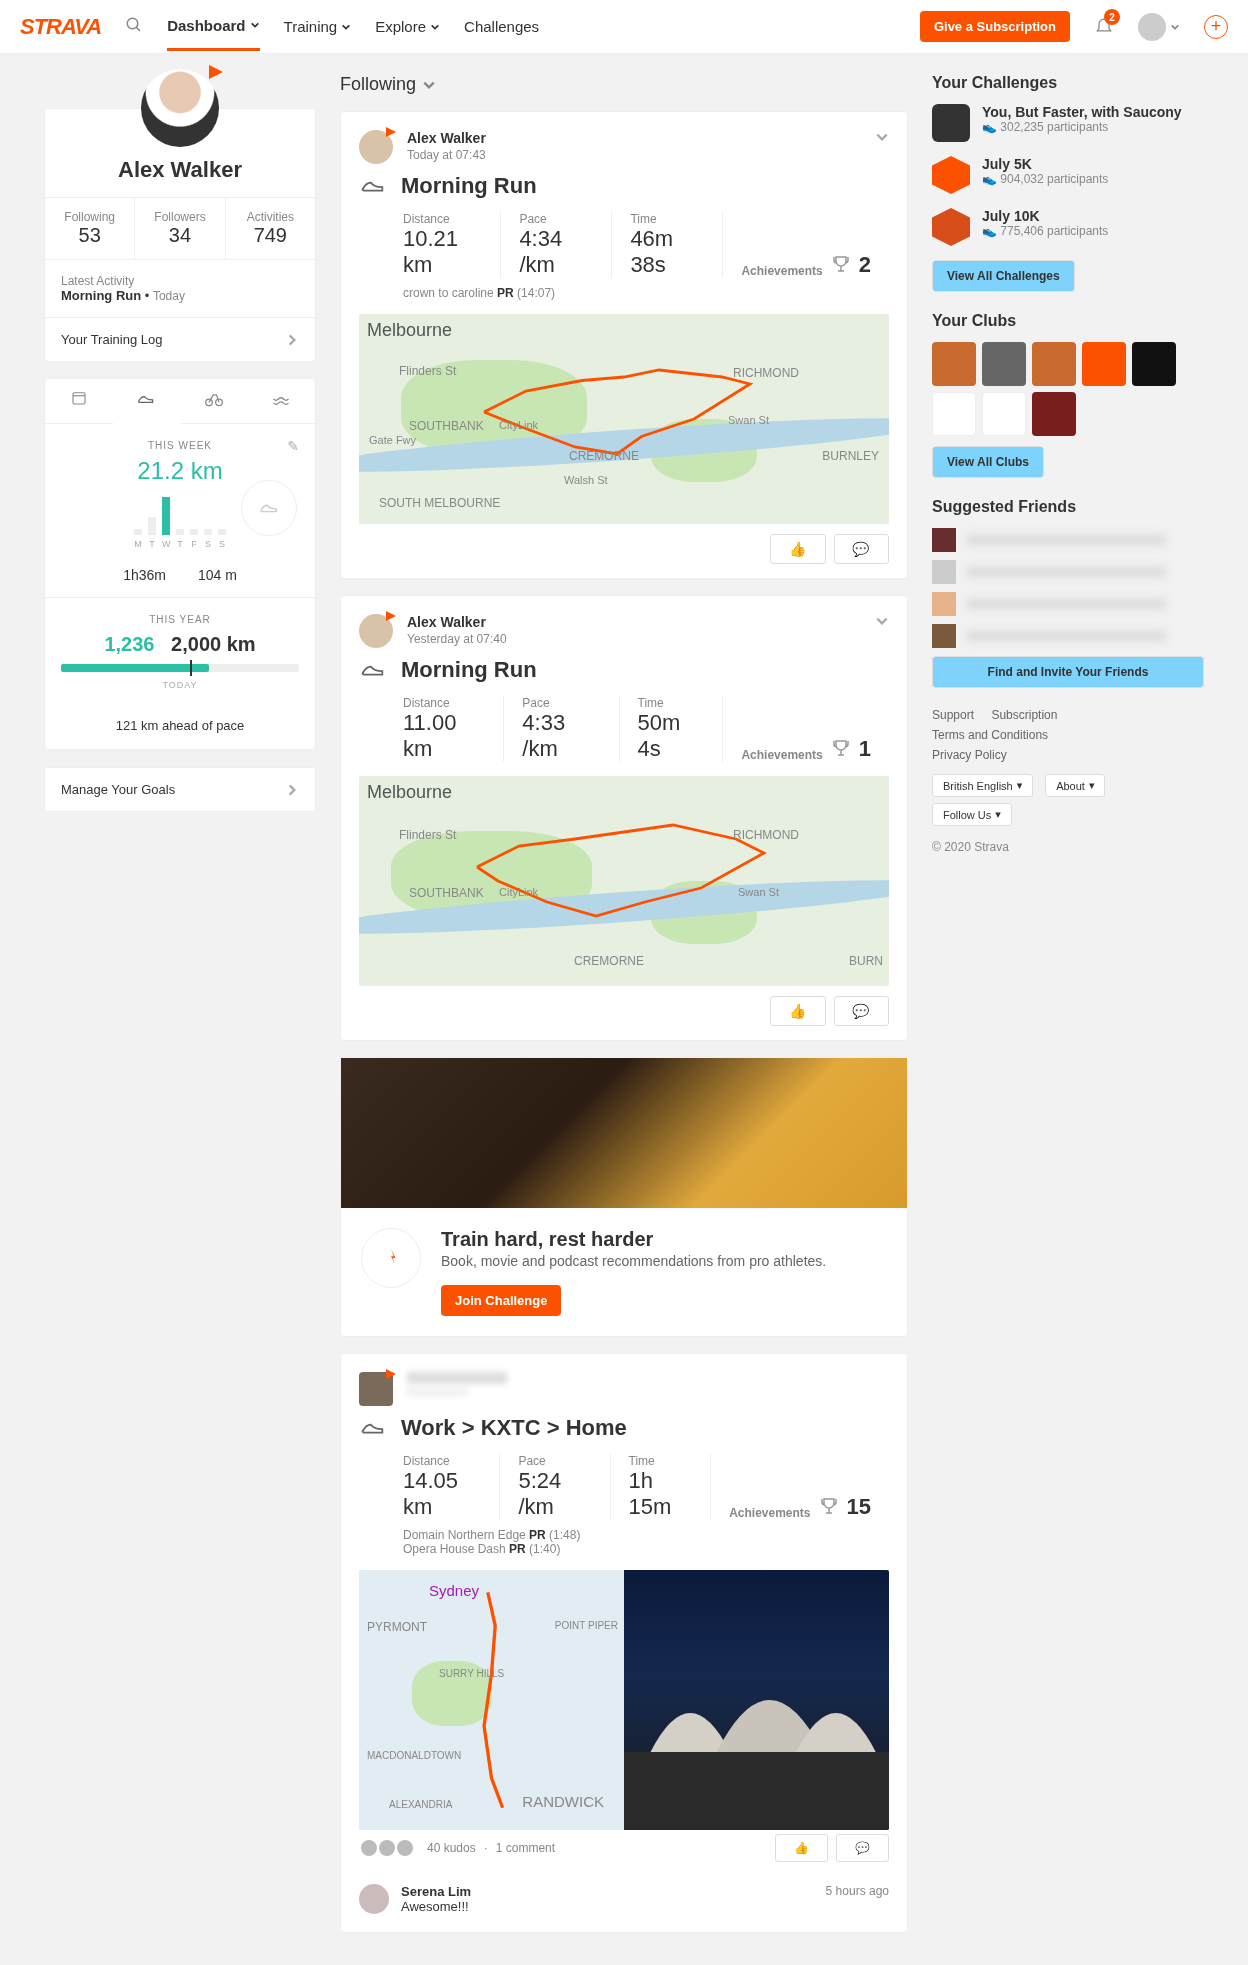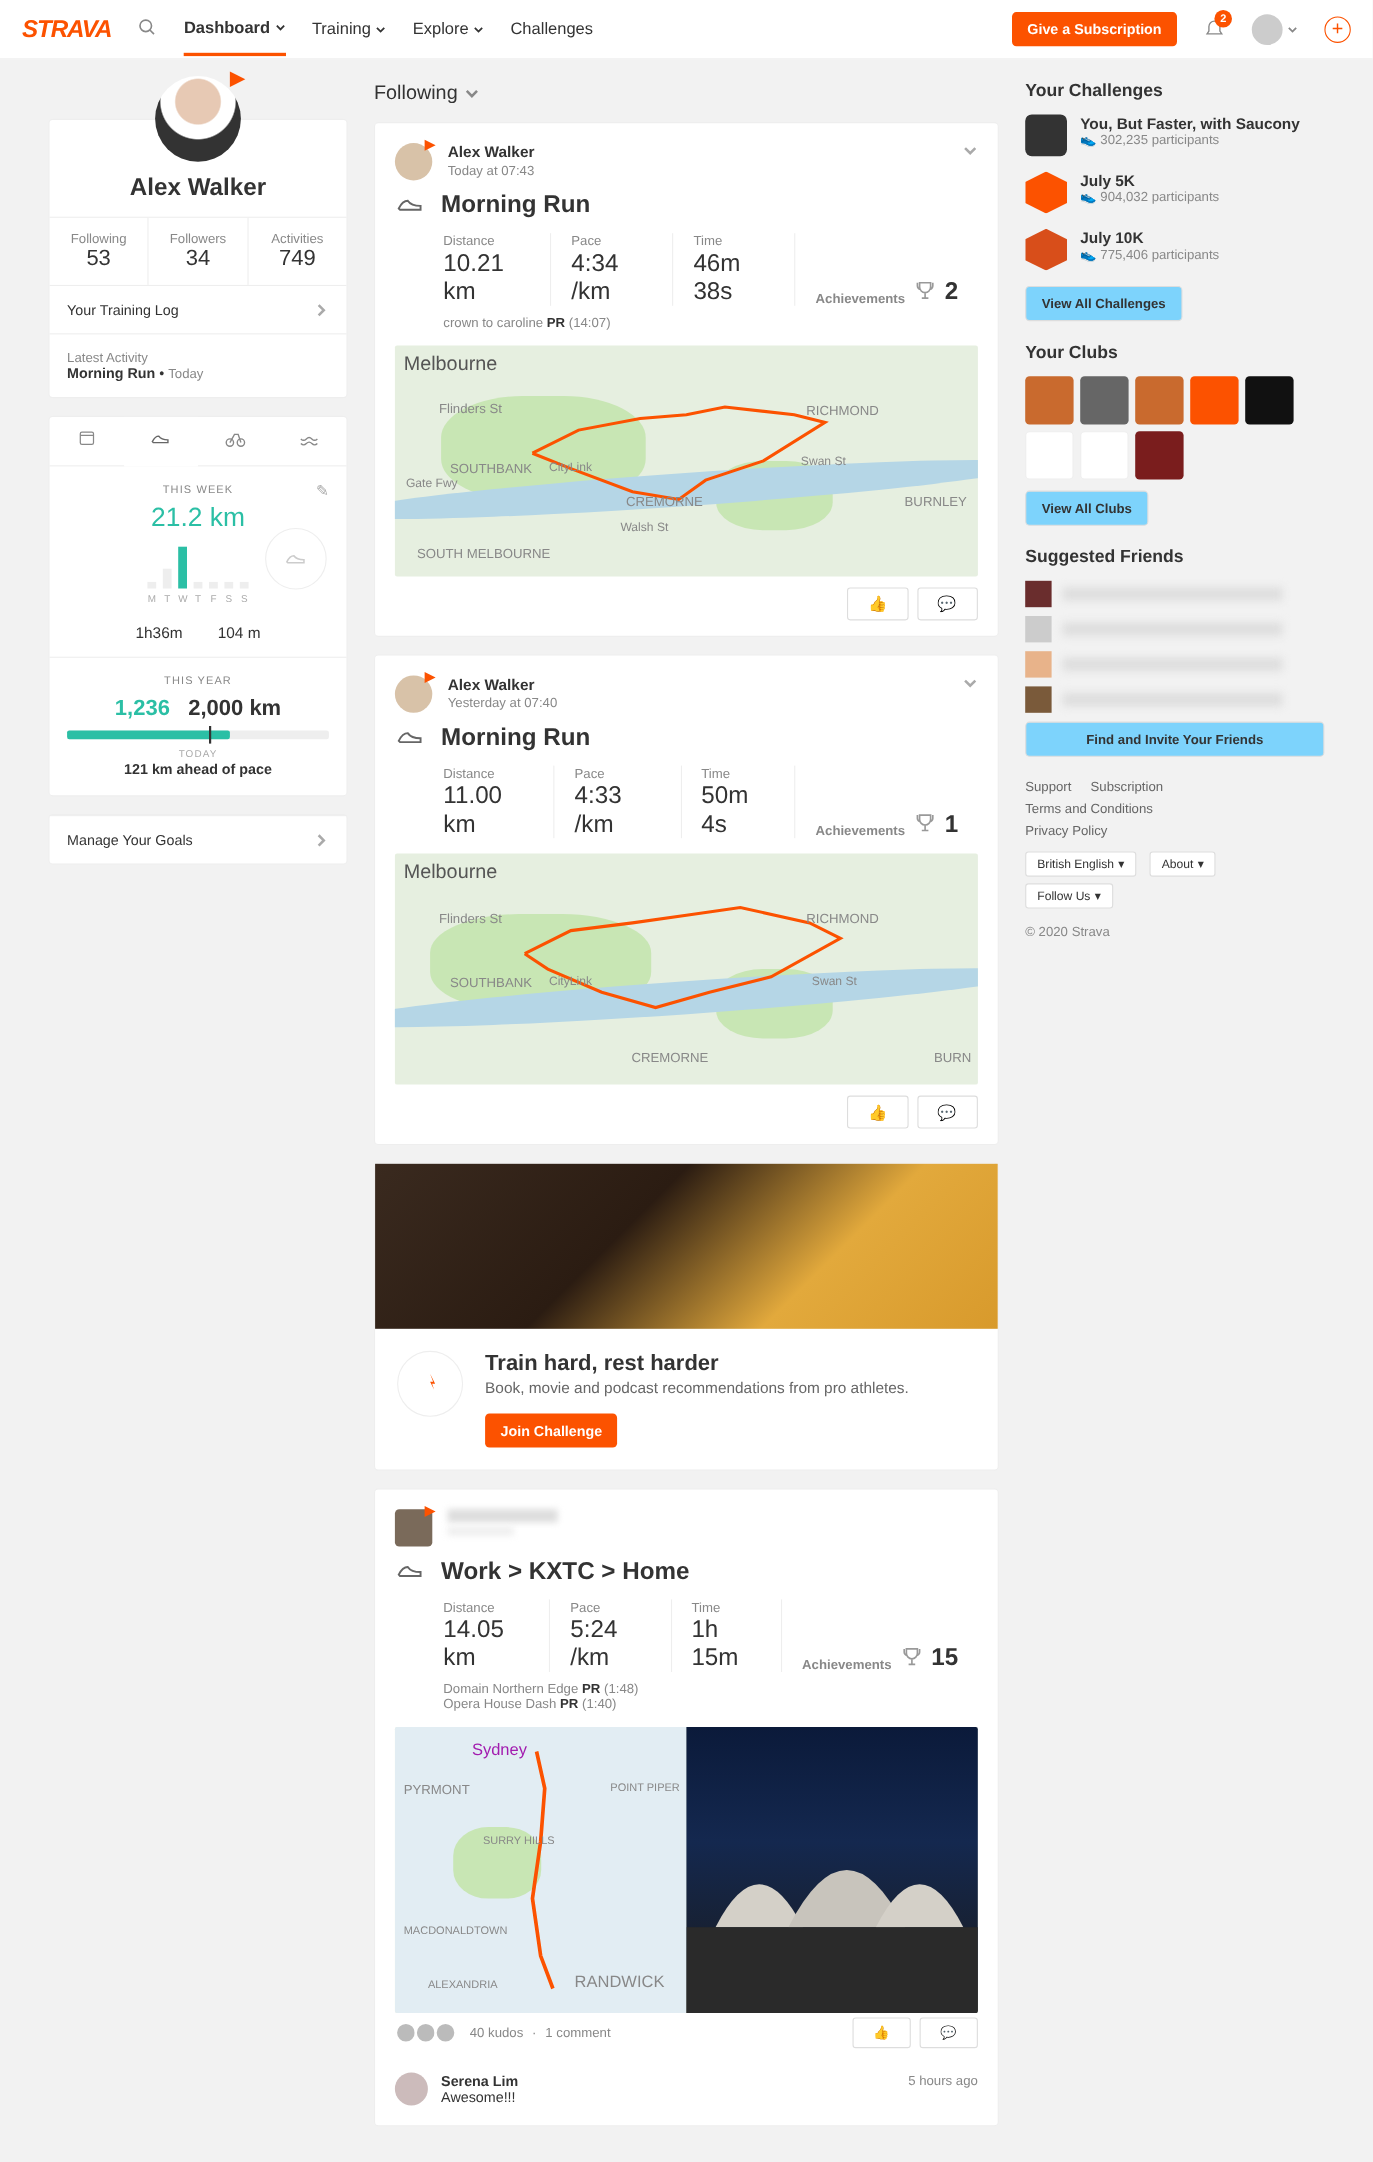--- a/index.html
+++ b/index.html
@@ -60,21 +60,21 @@
 .pair { display:flex; justify-content:center; gap:32px; font-size:14px; padding:10px 0 14px; border-bottom:1px solid #eee;}
 .year { text-align:center; padding:16px; }
 .year .hdr{font-size:10px;color:#888;letter-spacing:1px;}
 .year .nums{font-size:20px;font-weight:600;margin:8px 0;}
 .year .cur{color:#2bbfa5;}
 .year .goal{color:#333;}
 .progress{height:8px;background:#eee;margin:8px 0;position:relative;border-radius:2px;}
 .progress .fill{position:absolute;left:0;top:0;bottom:0;background:#2bbfa5;border-radius:2px;}
 .progress .tick{position:absolute;top:-4px;bottom:-4px;width:2px;background:#333;}
 .year .todaylbl{font-size:9px;color:#aaa;letter-spacing:1px;margin-top:2px;}
-.year .pace{font-size:13px;margin-top:2px;font-weight:bold;}
+.year .pace{font-size:13px;margin-top:28px;}
 
 
 #feed-header{display:flex;align-items:center;gap:6px;font-size:18px;margin:20px 0 16px;}
 .activity .head{display:flex;gap:14px;padding:18px 18px 0;align-items:flex-start;}
 .activity .av{width:34px;height:34px;border-radius:50%;background:#d8c2a8;position:relative;}
 .activity .av::after{content:"";position:absolute;top:-3px;right:-3px;border-left:10px solid #fc5200;border-top:5px solid transparent;border-bottom:5px solid transparent;}
 .activity .who a{font-weight:700;color:#333;}
 .activity .when{color:#888;font-size:12px;margin-top:2px;}
 .activity .menu{margin-left:auto;color:#aaa;cursor:pointer;}
 .activity .titlewrap{display:flex;gap:14px;padding:8px 18px 0;align-items:center;}
@@ -199,30 +199,30 @@
         <div class="cell">
             <div class="lbl">Followers</div>
             <div class="val">34</div>
           </div>
         <div class="cell">
             <div class="lbl">Activities</div>
             <div class="val">749</div>
           </div>
       </div>
       <div class="row">
+        <div>
+          <div class="sub">Latest Activity</div>
+          <div><b>Morning Run</b> • <span class="sub">Today</span></div>
+        </div>
+      </div>
+      <div class="row">
         <span>Your Training Log</span>
         <svg class="chev" style="color:#aaa;transform:rotate(-90deg);width:14px;height:14px" viewBox="0 0 12 12">
             <polyline points="2,4 6,8 10,4"></polyline>
           </svg>
-      </div>
-      <div class="row">
-        <div>
-          <div class="sub">Latest Activity</div>
-          <div><b>Morning Run</b> • <span class="sub">Today</span></div>
-        </div>
       </div>
     </div>
 
     <div class="card">
       <div class="tabs">
         <div><svg width="18" height="18" viewBox="0 0 24 24" fill="none" stroke="currentColor" stroke-width="1.5">
               <rect x="4" y="5" width="16" height="15" rx="2"></rect>
               <path d="M4 9h16"></path>
             </svg></div>
         <div class="act"><svg class="shoe" style="width:20px;height:20px" viewBox="0 0 24 24">

